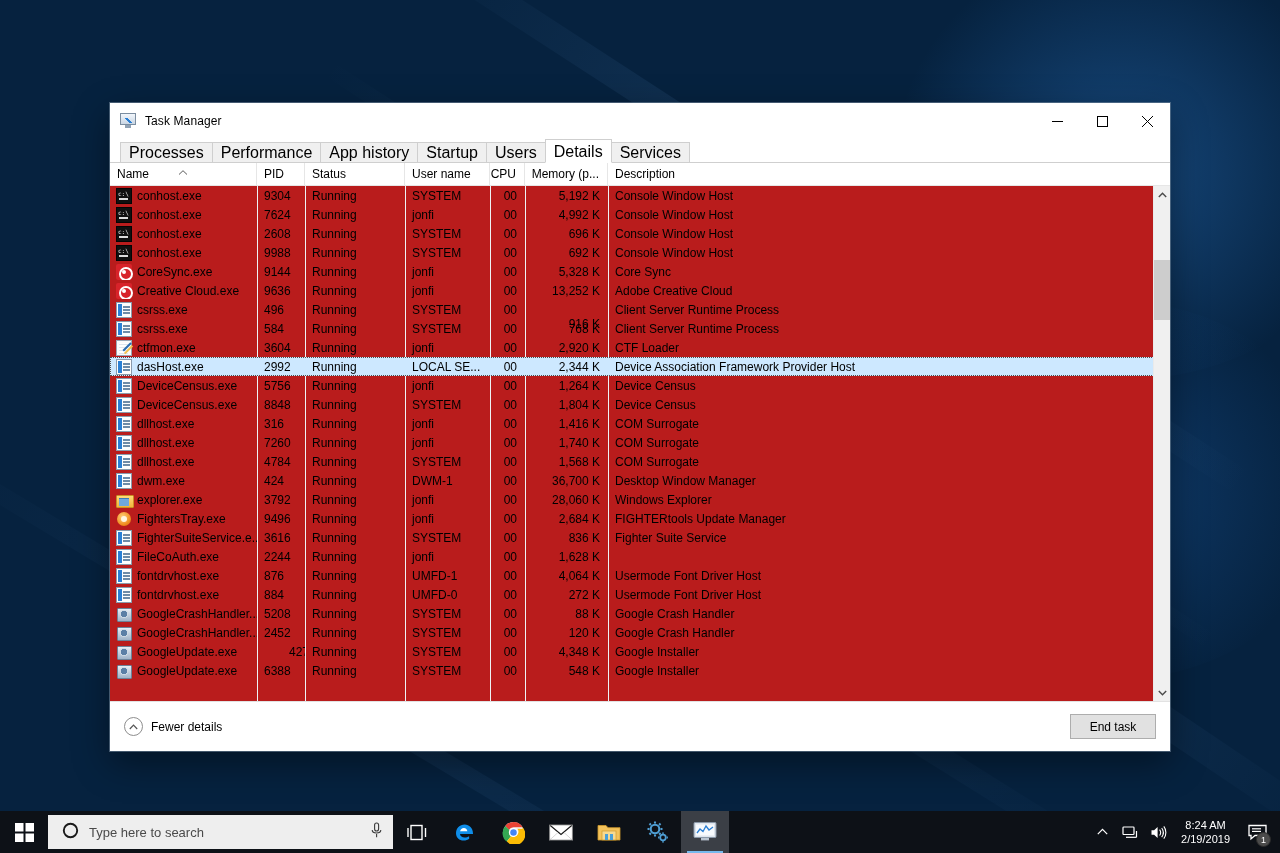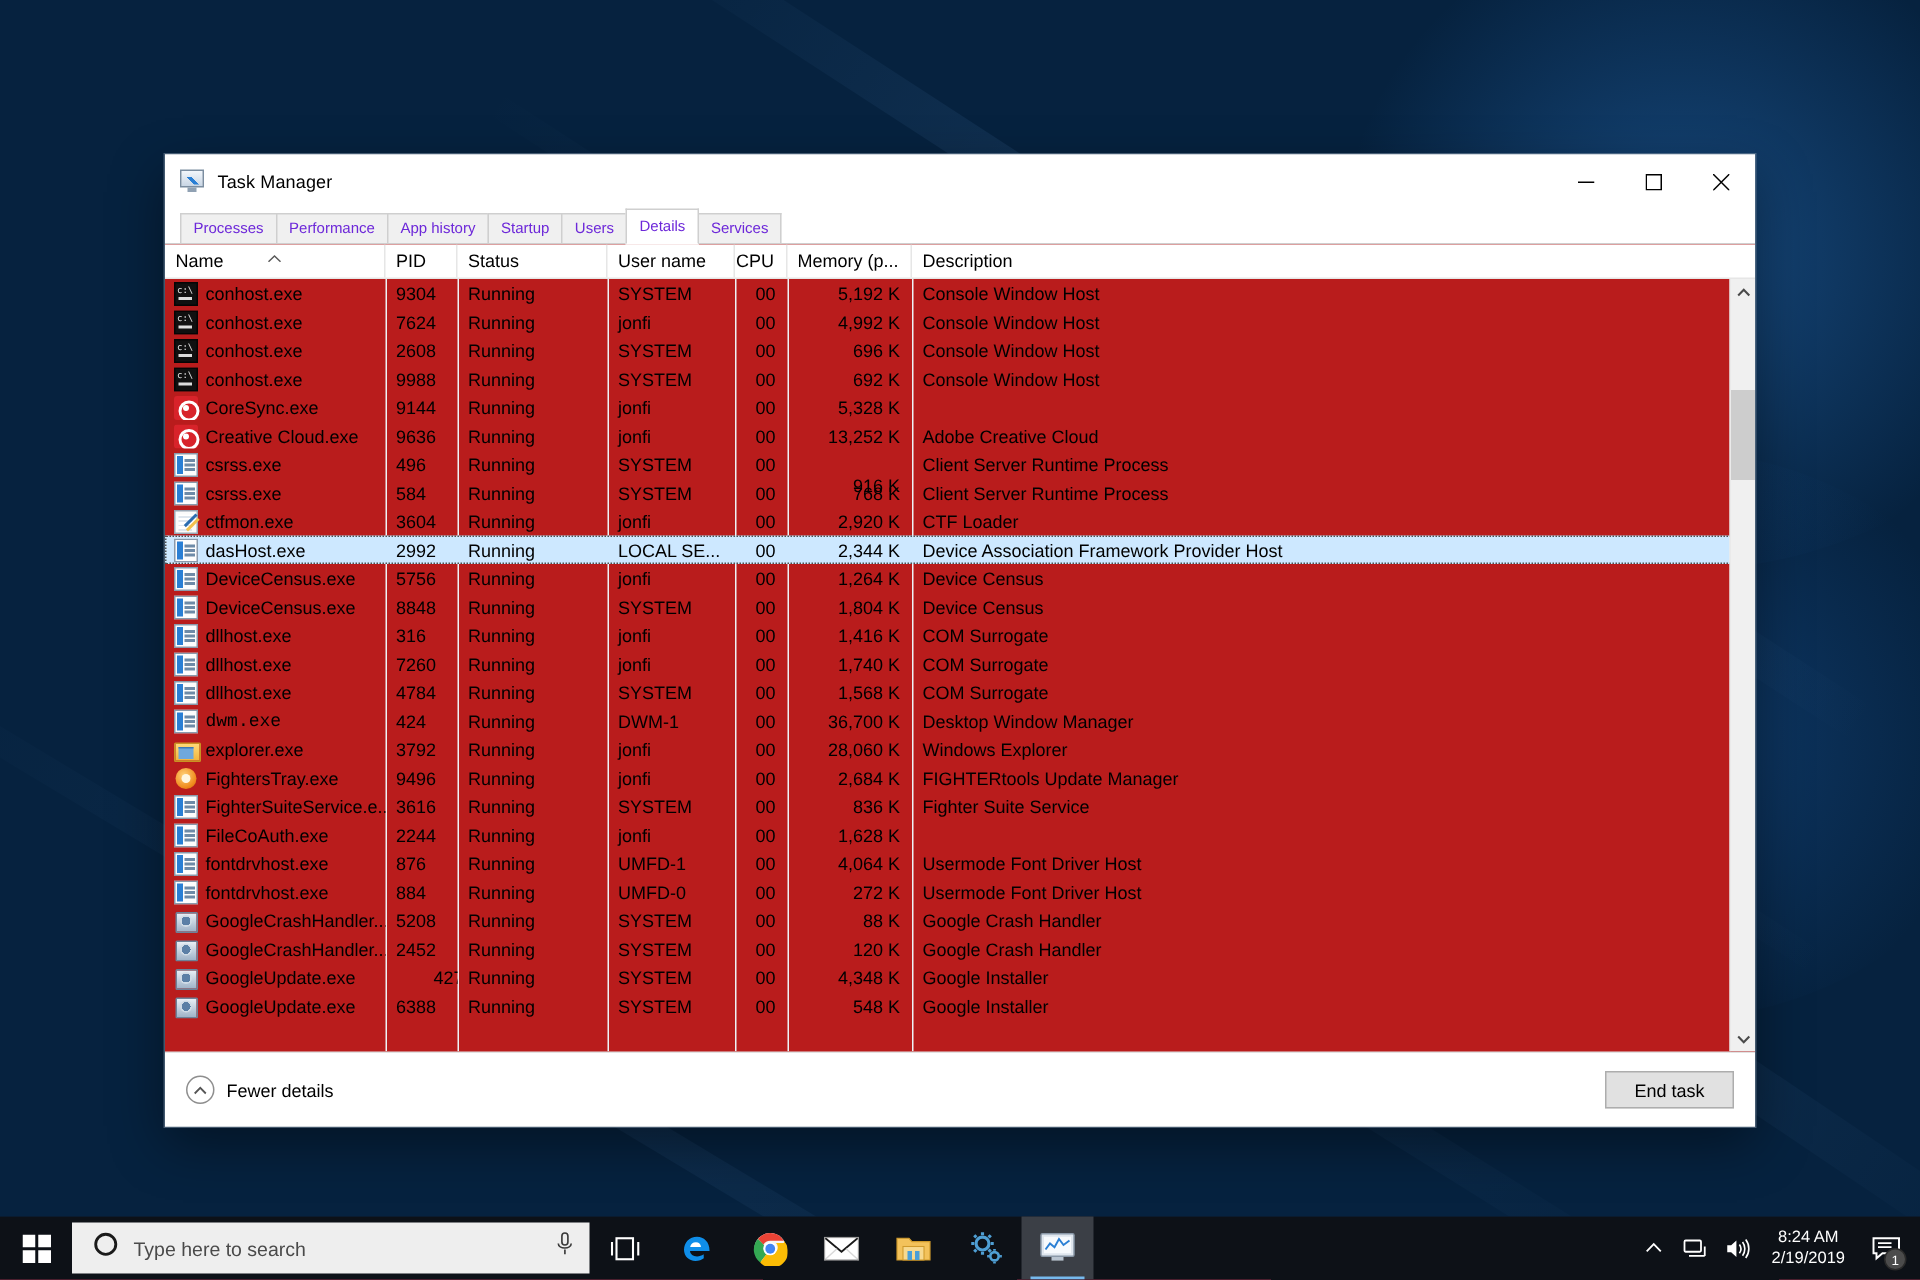--- a/index.html
+++ b/index.html
@@ -88,21 +88,21 @@
   }
 
   
   .tabstrip {
     flex: 0 0 24px; height: 24px; position: relative;
     background: #fff; padding-left: 10px;
     display: flex; align-items: flex-end;
     border-bottom: 1px solid #cfcfcf;
   }
   .tab {
-    font-size: 10px; color: #6d28d9;
+    font-size: 16px; color: #000000;
     height: 20px; line-height: 19px;
     padding: 0 8px;
     background: #f0f0f0;
     border: 1px solid #cfcfcf;
     border-bottom: none;
     margin-right: -1px;
     position: relative; z-index: 1;
   }
   .tab.active {
     background: #ffffff;
@@ -438,20 +438,21 @@
           <div class="row">
             <div class="cell name" style="width: 147px;">
               <span class="pico ico-adobe"></span>
               <span>CoreSync.exe</span>
             </div>
             <div class="cell" style="width: 48px;">9144</div>
             <div class="cell" style="width: 100px;">Running</div>
             <div class="cell" style="width: 85px;">jonfi</div>
             <div class="cell num" style="width: 35px;">00</div>
             <div class="cell num" style="width: 83px;">5,328 K</div>
+            <div class="cell" style="flex: 1 1 auto;">Core Sync</div>
           </div>
           <div class="row">
             <div class="cell name" style="width: 147px;">
               <span class="pico ico-adobe"></span>
               <span>Creative Cloud.exe</span>
             </div>
             <div class="cell" style="width: 48px;">9636</div>
             <div class="cell" style="width: 100px;">Running</div>
             <div class="cell" style="width: 85px;">jonfi</div>
             <div class="cell num" style="width: 35px;">00</div>
@@ -560,21 +561,21 @@
               <span>dllhost.exe</span>
             </div>
             <div class="cell" style="width: 48px;">4784</div>
             <div class="cell" style="width: 100px;">Running</div>
             <div class="cell" style="width: 85px;">SYSTEM</div>
             <div class="cell num" style="width: 35px;">00</div>
             <div class="cell num" style="width: 83px;">1,568 K</div>
             <div class="cell" style="flex: 1 1 auto;">COM Surrogate</div>
           </div>
           <div class="row">
-            <div class="cell name" style="width: 147px; font-family: Liberation Mono, monospace;">
+            <div class="cell name" style="width: 147px;">
               <span class="pico ico-dlg"></span>
               <span>dwm.exe</span>
             </div>
             <div class="cell" style="width: 48px;">424</div>
             <div class="cell" style="width: 100px;">Running</div>
             <div class="cell" style="width: 85px;">DWM-1</div>
             <div class="cell num" style="width: 35px;">00</div>
             <div class="cell num" style="width: 83px;">36,700 K</div>
             <div class="cell" style="flex: 1 1 auto;">Desktop Window Manager</div>
           </div>

